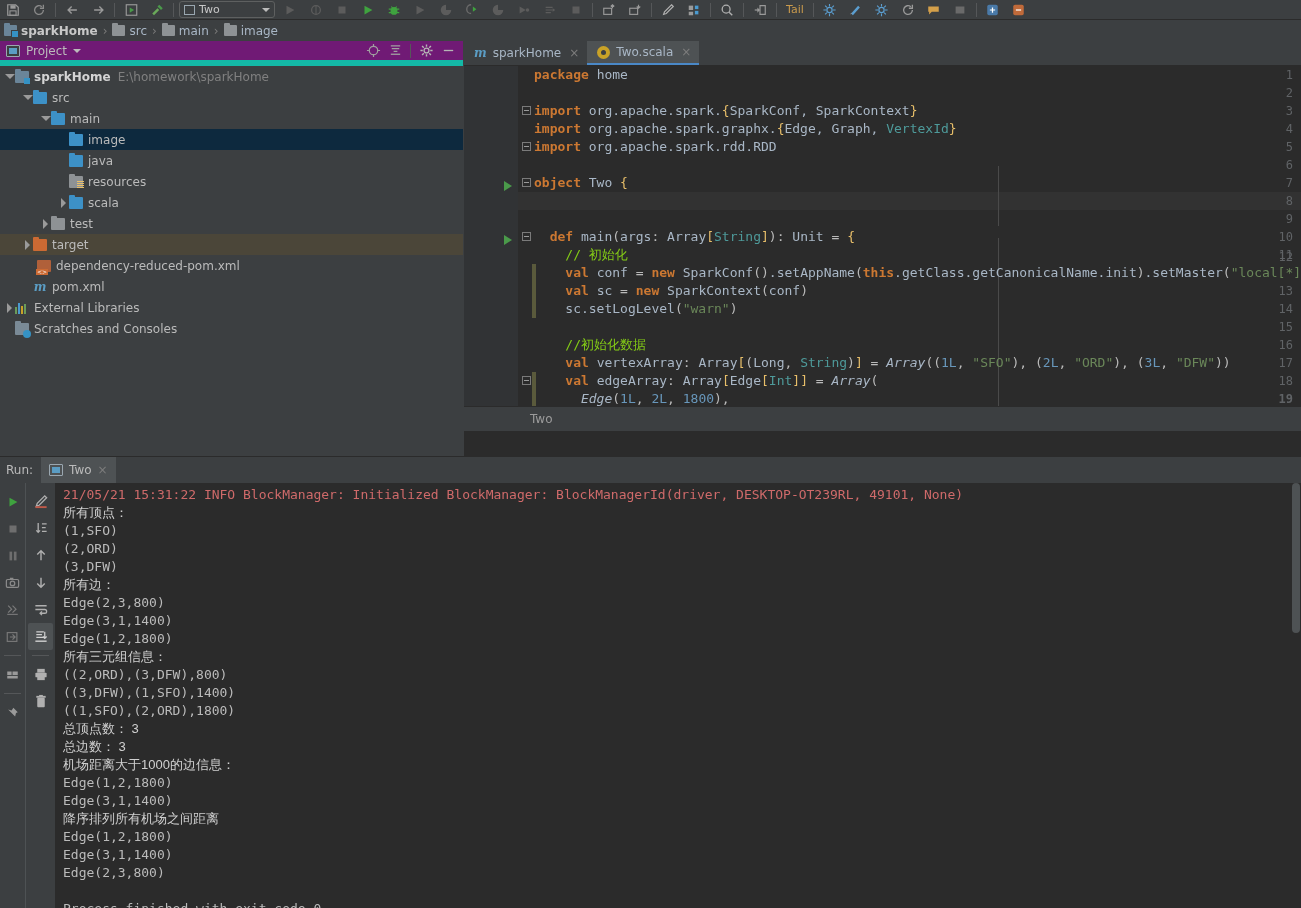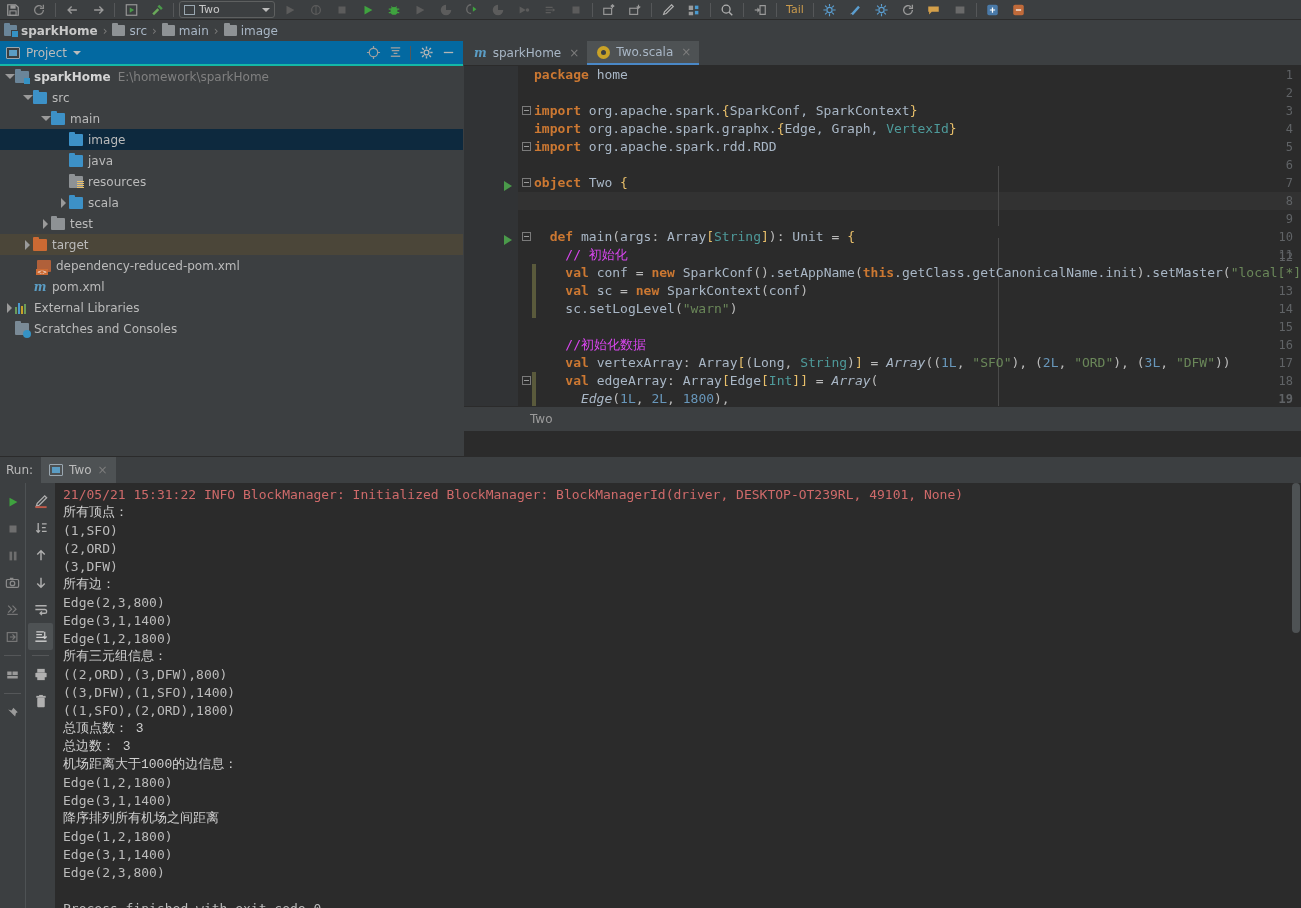--- a/index.html
+++ b/index.html
@@ -61,22 +61,22 @@
     background:#6a8599; border-radius:1px 1px 0 0;
   }
   .mod-ic:after{
     content:''; position:absolute; right:-2px; bottom:-2px; width:6px; height:6px;
     background:#3592c4; border:1px solid #3c3f41;
   }
 
   
   .proj-header {
     position: absolute; left: 0; top: 41px; width: 463px; height: 25px;
-    background: #0369a1; display: flex; align-items: center;
-    border-bottom: 2px solid #14b8a6;
+    background: #701a75; display: flex; align-items: center;
+    border-bottom: 6px solid #14b8a6;
   }
   .proj-title { display:flex; align-items:center; gap:6px; padding-left: 6px; color:#bbbbbb; font-size:12px;}
   .proj-ic {
     width: 14px; height: 12px; border: 1px solid #9aa7b0; border-radius: 1px;
     position: relative; background: #3c3f41;
   }
   .proj-ic:after {
     content:''; position:absolute; left:2px; top:2px; right:2px; bottom:2px; background:#5b9dc4;
   }
   .caret-dn {
@@ -184,21 +184,21 @@
   .cbrace:after{content:'';position:absolute;left:1px;top:3px;width:5px;height:1px;background:#9a9a9a;}
   .runarrow { position:absolute; left:40px; width:0;height:0;
     border-top:5px solid transparent;border-bottom:5px solid transparent;border-left:8px solid #4a9a4a; }
   .changebar { position:absolute; left:68px; width:4px; }
 
   
   .kw   { color:#cc7832; font-weight:bold; }
   .def  { color:#a9b7c6; }
   .str  { color:#6a8759; }
   .num  { color:#6897bb; }
-  .cmt  { color:#d946ef; }
+  .cmt  { color:#84cc16; }
   .ylw  { color:#e8bf6a; }
   .teal { color:#4e9a9a; }
   .ital { font-style:italic; color:#a9b7c6; }
 
   .breadcrumb-bar {
     position:absolute; left:0; bottom:0; width:100%; height:25px;
     background:#3c3f41; display:flex; align-items:center; padding-left:66px;
     color:#9b9b9b; font-size:12px;
     border-top:1px solid #2b2b2b;
   }
@@ -229,21 +229,21 @@
   .sbtn { width:25px;height:27px;display:flex;align-items:center;justify-content:center; }
   .sbtn.act { background:#4e5254; border-radius:2px; }
   .ssep { width:17px;height:1px;background:#555759;margin:5px 0; }
   .console {
     flex:1; background:#2b2b2b; position:relative; overflow:hidden;
     font-family:"DejaVu Sans Mono", monospace; font-size:13px; line-height:18px;
     padding: 3px 0 0 8px;
   }
   .cline { white-space:pre; color:#bbbbbb; height:18px; }
   .cline.err { color:#cf6a6a; }
-  .cline.cn { font-family:Liberation Mono, monospace; font-size:13px; color:#d0d0d0;}
+  .cline.cn { font-family:Liberation Sans, sans-serif; font-size:13px; color:#d0d0d0;}
   .scroll-thumb {
     position:absolute; right:1px; top:0; width:8px; height:150px; background:#4e5254; border-radius:4px;
   }
 </style>
 </head>
 <body>
 
 <div class="app">
 
   <div class="toolbar">

